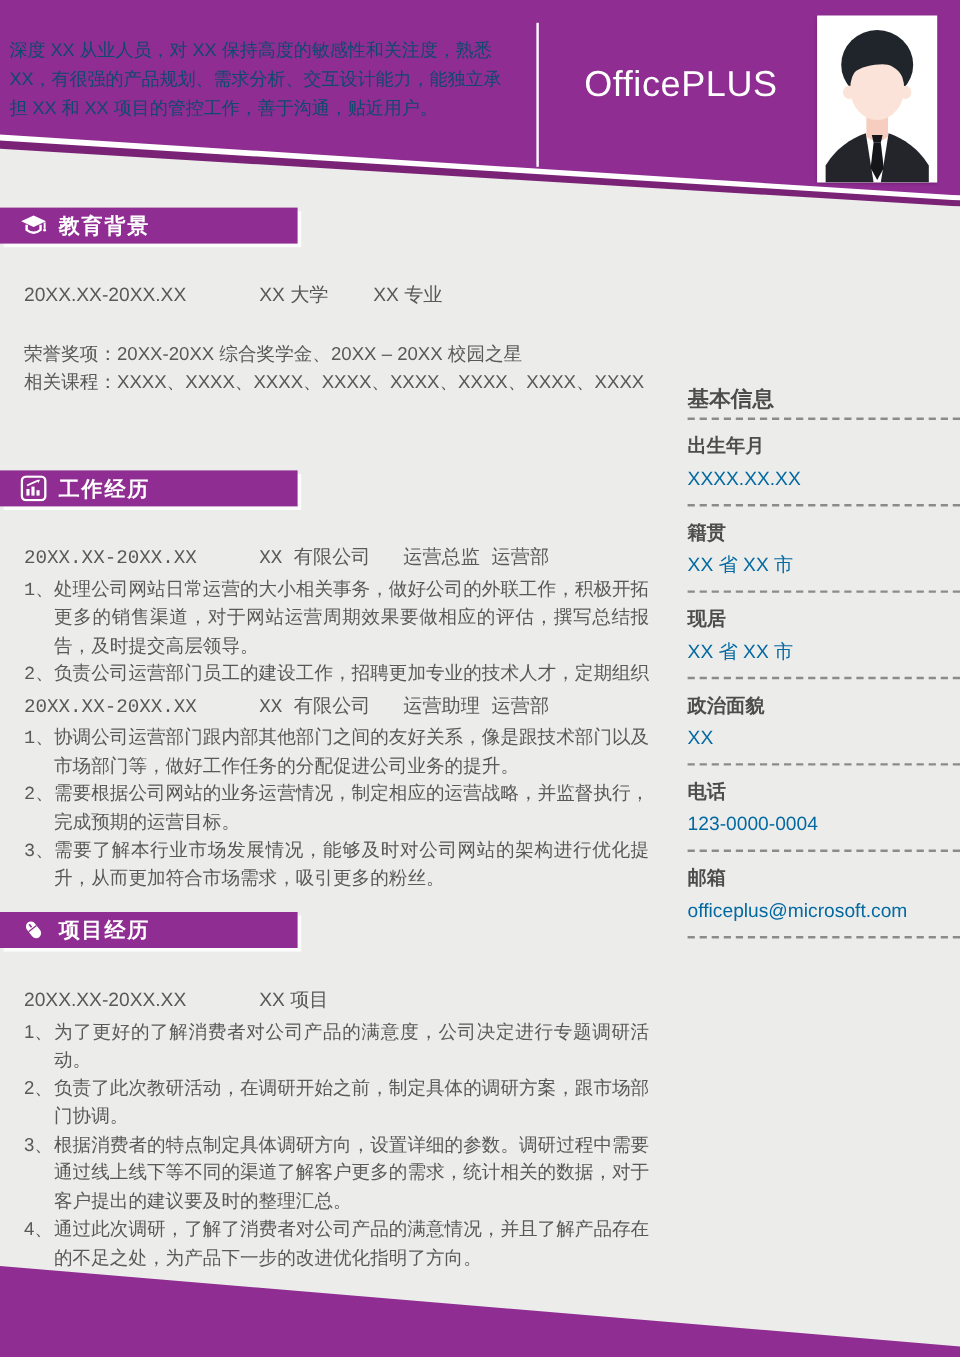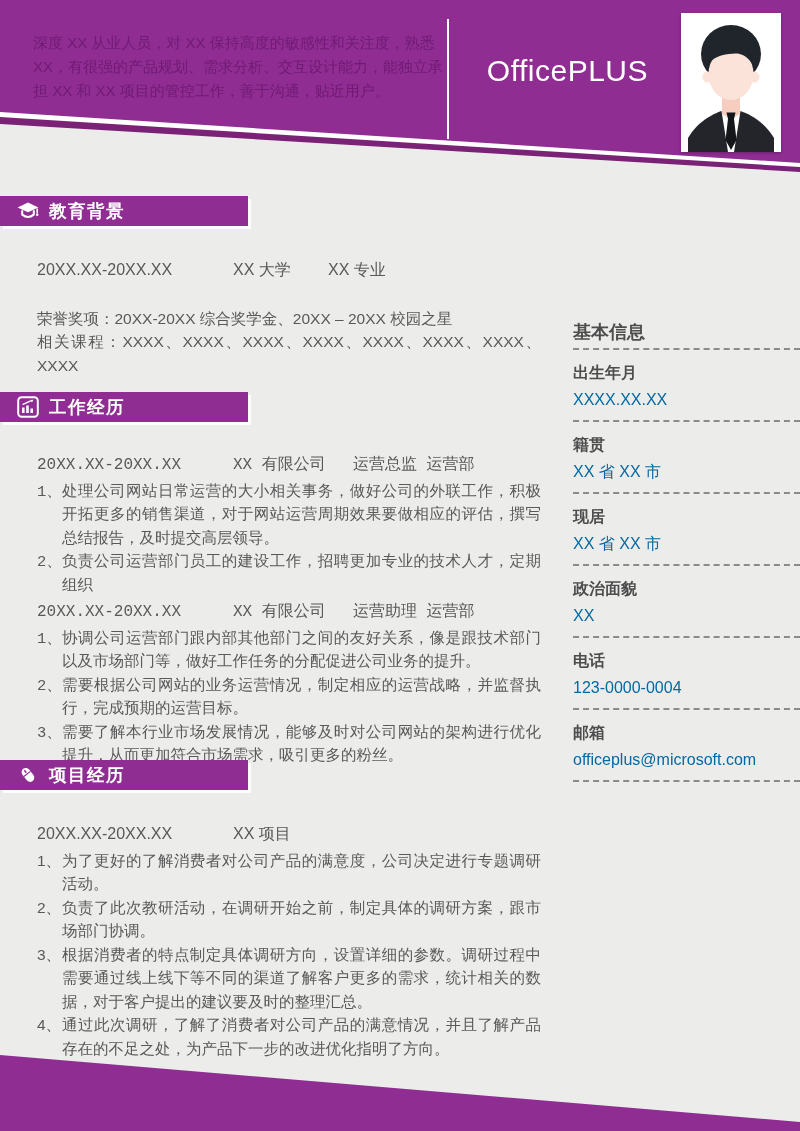--- a/index.html
+++ b/index.html
@@ -10,22 +10,22 @@
     font-family:"Liberation Sans","DejaVu Sans",sans-serif;
     color:#595959;
   }
   
   .header{position:absolute;left:0;top:0;width:800px;height:180px;}
   .header .layer{position:absolute;left:0;top:0;width:800px;height:180px;}
   .layer.dark {background:#7A2376;clip-path:polygon(0 0,100% 0,100% 172px,0 124px);}
   .layer.seam {background:#ffffff;clip-path:polygon(0 0,100% 0,100% 167px,0 117px);}
   .layer.main {background:#8F2D92;clip-path:polygon(0 0,100% 0,100% 163px,0 112px);}
   .intro{
-    position:absolute;left:33px;top:31px;width:422px;
-    font-size:15px;line-height:24px;color:#701a75;
+    position:absolute;left:8px;top:31px;width:422px;
+    font-size:15px;line-height:24px;color:#0c4a6e;
   }
   .vdivider{position:absolute;left:447px;top:19px;width:2px;height:120px;background:#ffffff;}
   .brand{
     position:absolute;left:452px;top:54px;width:196px;text-align:right;
     font-size:30px;color:#ffffff;letter-spacing:.5px;font-weight:400;
   }
   .avatar{
     position:absolute;left:681px;top:13px;width:100px;height:139px;
     background:#ffffff;box-shadow:0 1px 3px rgba(0,0,0,.25);
   }
@@ -34,21 +34,21 @@
   .section{position:absolute;left:0;width:541px;}
   .sec-banner{
     position:relative;width:248px;height:30px;background:#8F2D92;
     display:flex;align-items:center;gap:10px;padding-left:17px;
     box-shadow:3px 3px 0 rgba(255,255,255,.85);
   }
   .sec-banner .sec-title{
     color:#ffffff;font-size:17.5px;font-weight:bold;letter-spacing:1.5px;
   }
   .sec-banner svg{display:block;}
-  .sec-body{padding-left:37px;font-size:15.5px;line-height:23.5px;margin-top:32px;}
+  .sec-body{padding-left:20px;font-size:15.5px;line-height:23.5px;margin-top:32px;}
   .row-head{margin-top:23px;white-space:nowrap;font-size:16px;}
   .row-head .c1{display:inline-block;width:196px;}
   .row-head .c2{display:inline-block;width:120px;}
   .edu .row-head .c2{width:95px;}
   .plain{margin-top:0;}
   .edu-extra{margin-top:25px;text-align:justify;}
   .nlist{margin-top:3px;}
   .nlist .li{position:relative;padding-left:25px;text-align:justify;}
   .nlist .num{position:absolute;left:0;top:0;}
   .job2{margin-top:3px;}
@@ -91,21 +91,21 @@
         <ellipse cx="50" cy="61" rx="22.5" ry="26" fill="#FBE3D9"></ellipse>
         <path d="M28,52 C29,33 38,28 50,28 C64,28 71,36 72,52 C64,39 56,40 48,41 C38,42.5 31,45 28,52 Z" fill="#20242B"></path>
         <path d="M7,139 L7,125 C17,108 32,101 40.5,98 L47,139 Z" fill="#23252B"></path>
         <path d="M93,139 L93,125 C83,108 68,101 59.5,98 L53,139 Z" fill="#23252B"></path>
         <path d="M45.5,99.5 L54.5,99.5 L53,106 L47,106 Z" fill="#15161A"></path>
         <path d="M47,106 L53,106 L55.5,127 L50,137 L44.5,127 Z" fill="#15161A"></path>
       </svg>
     </div>
   </div>
 
-  <div class="section edu" style="top:196px;">
+  <div class="section edu" style="top:173px;">
     <div class="sec-banner">
       <svg width="22" height="22" viewBox="0 0 22 22">
         <path d="M11 2.6 L21.4 7.4 L11 12.2 L0.6 7.4 Z" fill="#fff"></path>
         <path d="M5.2 10.2 L5.2 14.6 C8.8 17.5 13.2 17.5 16.8 14.6 L16.8 10.2" fill="none" stroke="#fff" stroke-width="2"></path>
         <path d="M20.2 8.4 L20.2 13.6" stroke="#fff" stroke-width="1.6"></path>
         <circle cx="20.2" cy="14.8" r="1.2" fill="#fff"></circle>
       </svg>
       <span class="sec-title">教育背景</span>
     </div>
     <div class="sec-body">

